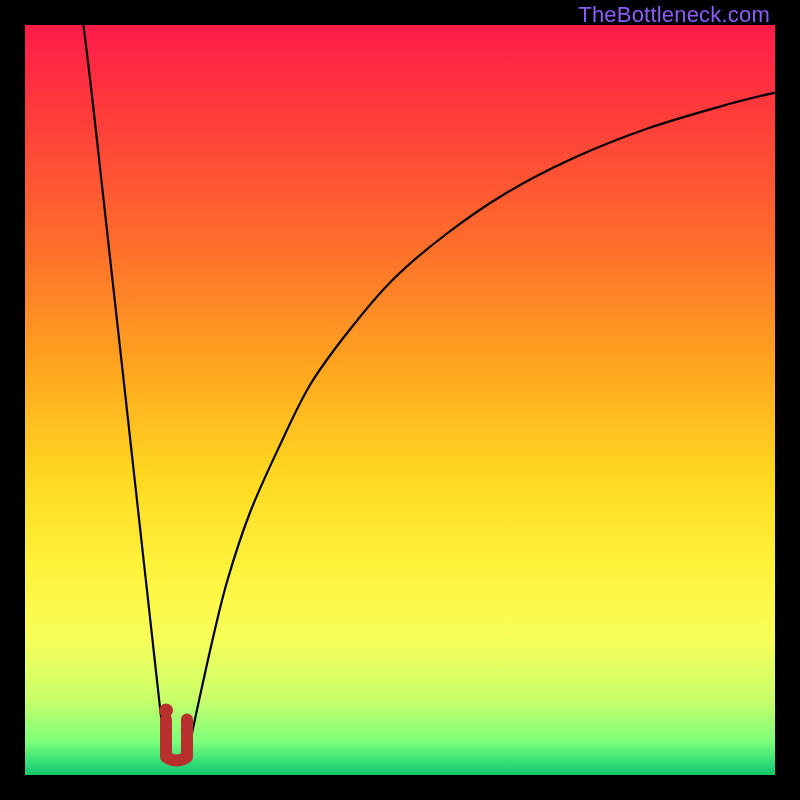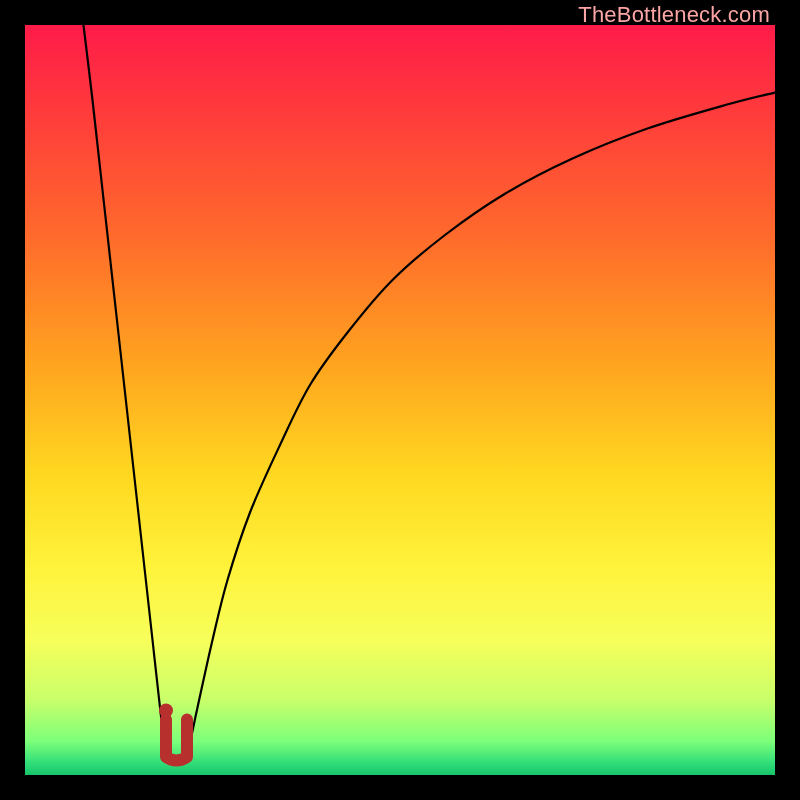--- a/index.html
+++ b/index.html
@@ -23,21 +23,21 @@
     position: absolute;
     left: 0;
     top: 0;
     width: 750px;
     height: 750px;
   }
   .watermark {
     position: absolute;
     top: 2px;
     right: 30px;
-    color: #fca5a5;
+    color: #8b5cf6;
     font-size: 22px;
     font-weight: 500;
     letter-spacing: 0.2px;
     margin-left: 14px;
   }
   svg { display: block; }
 </style>
 </head>
 <body>
 

